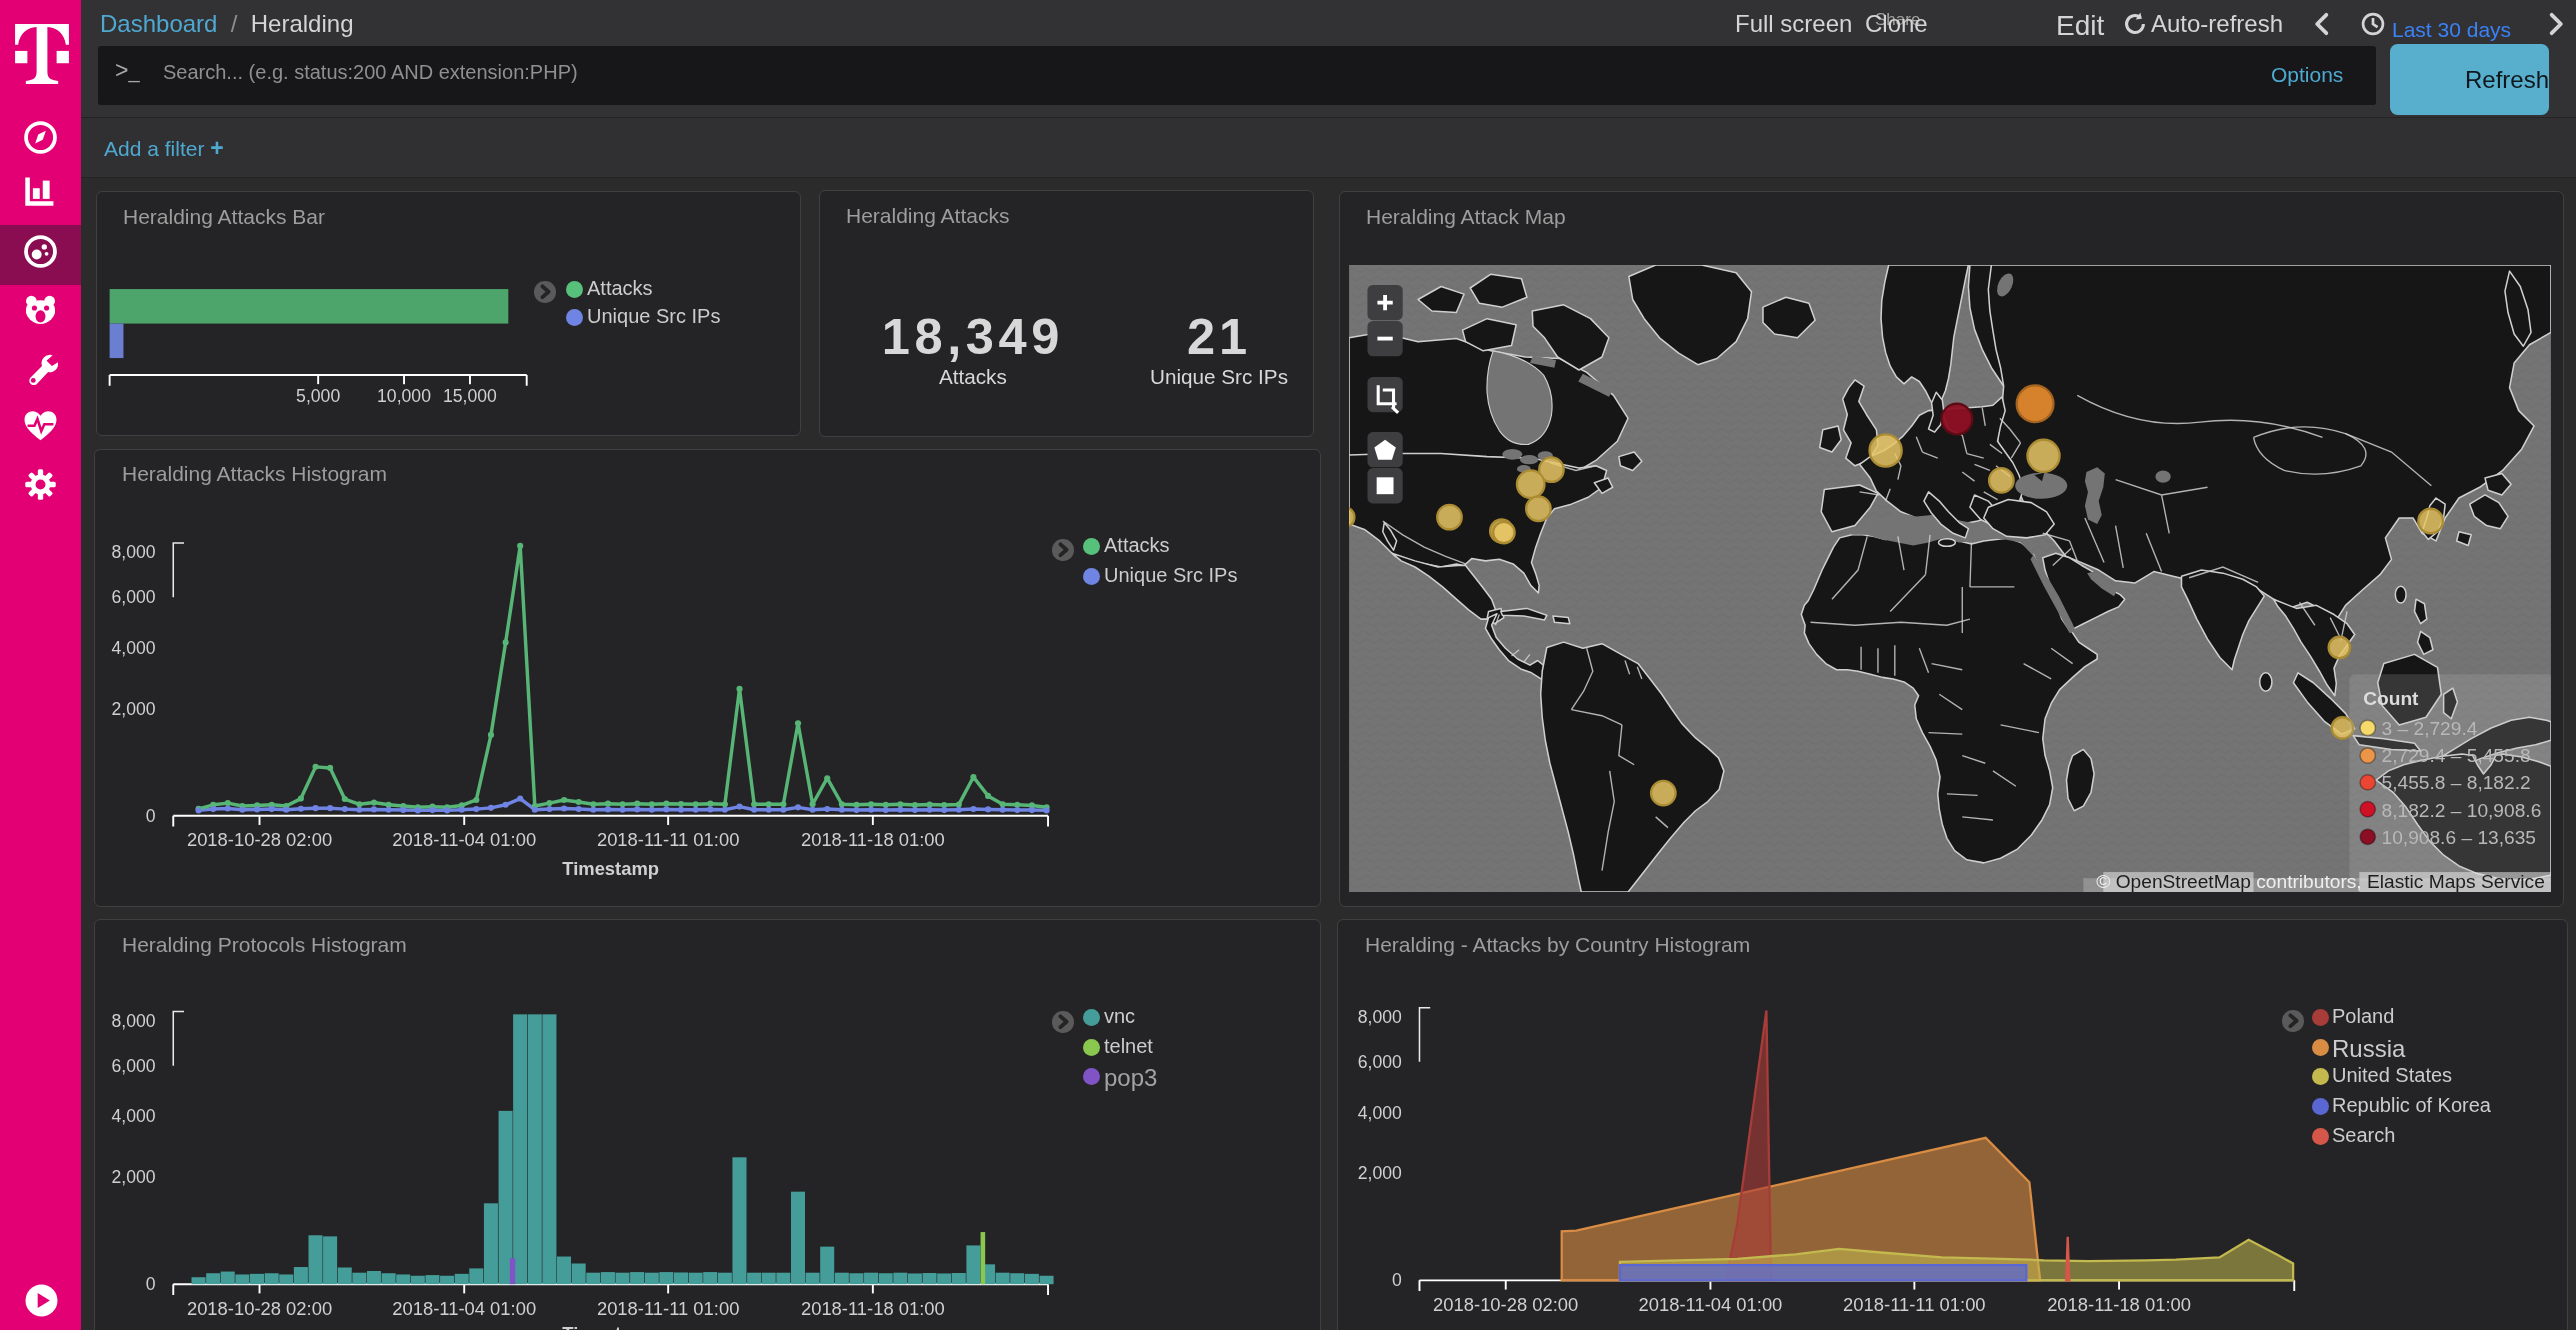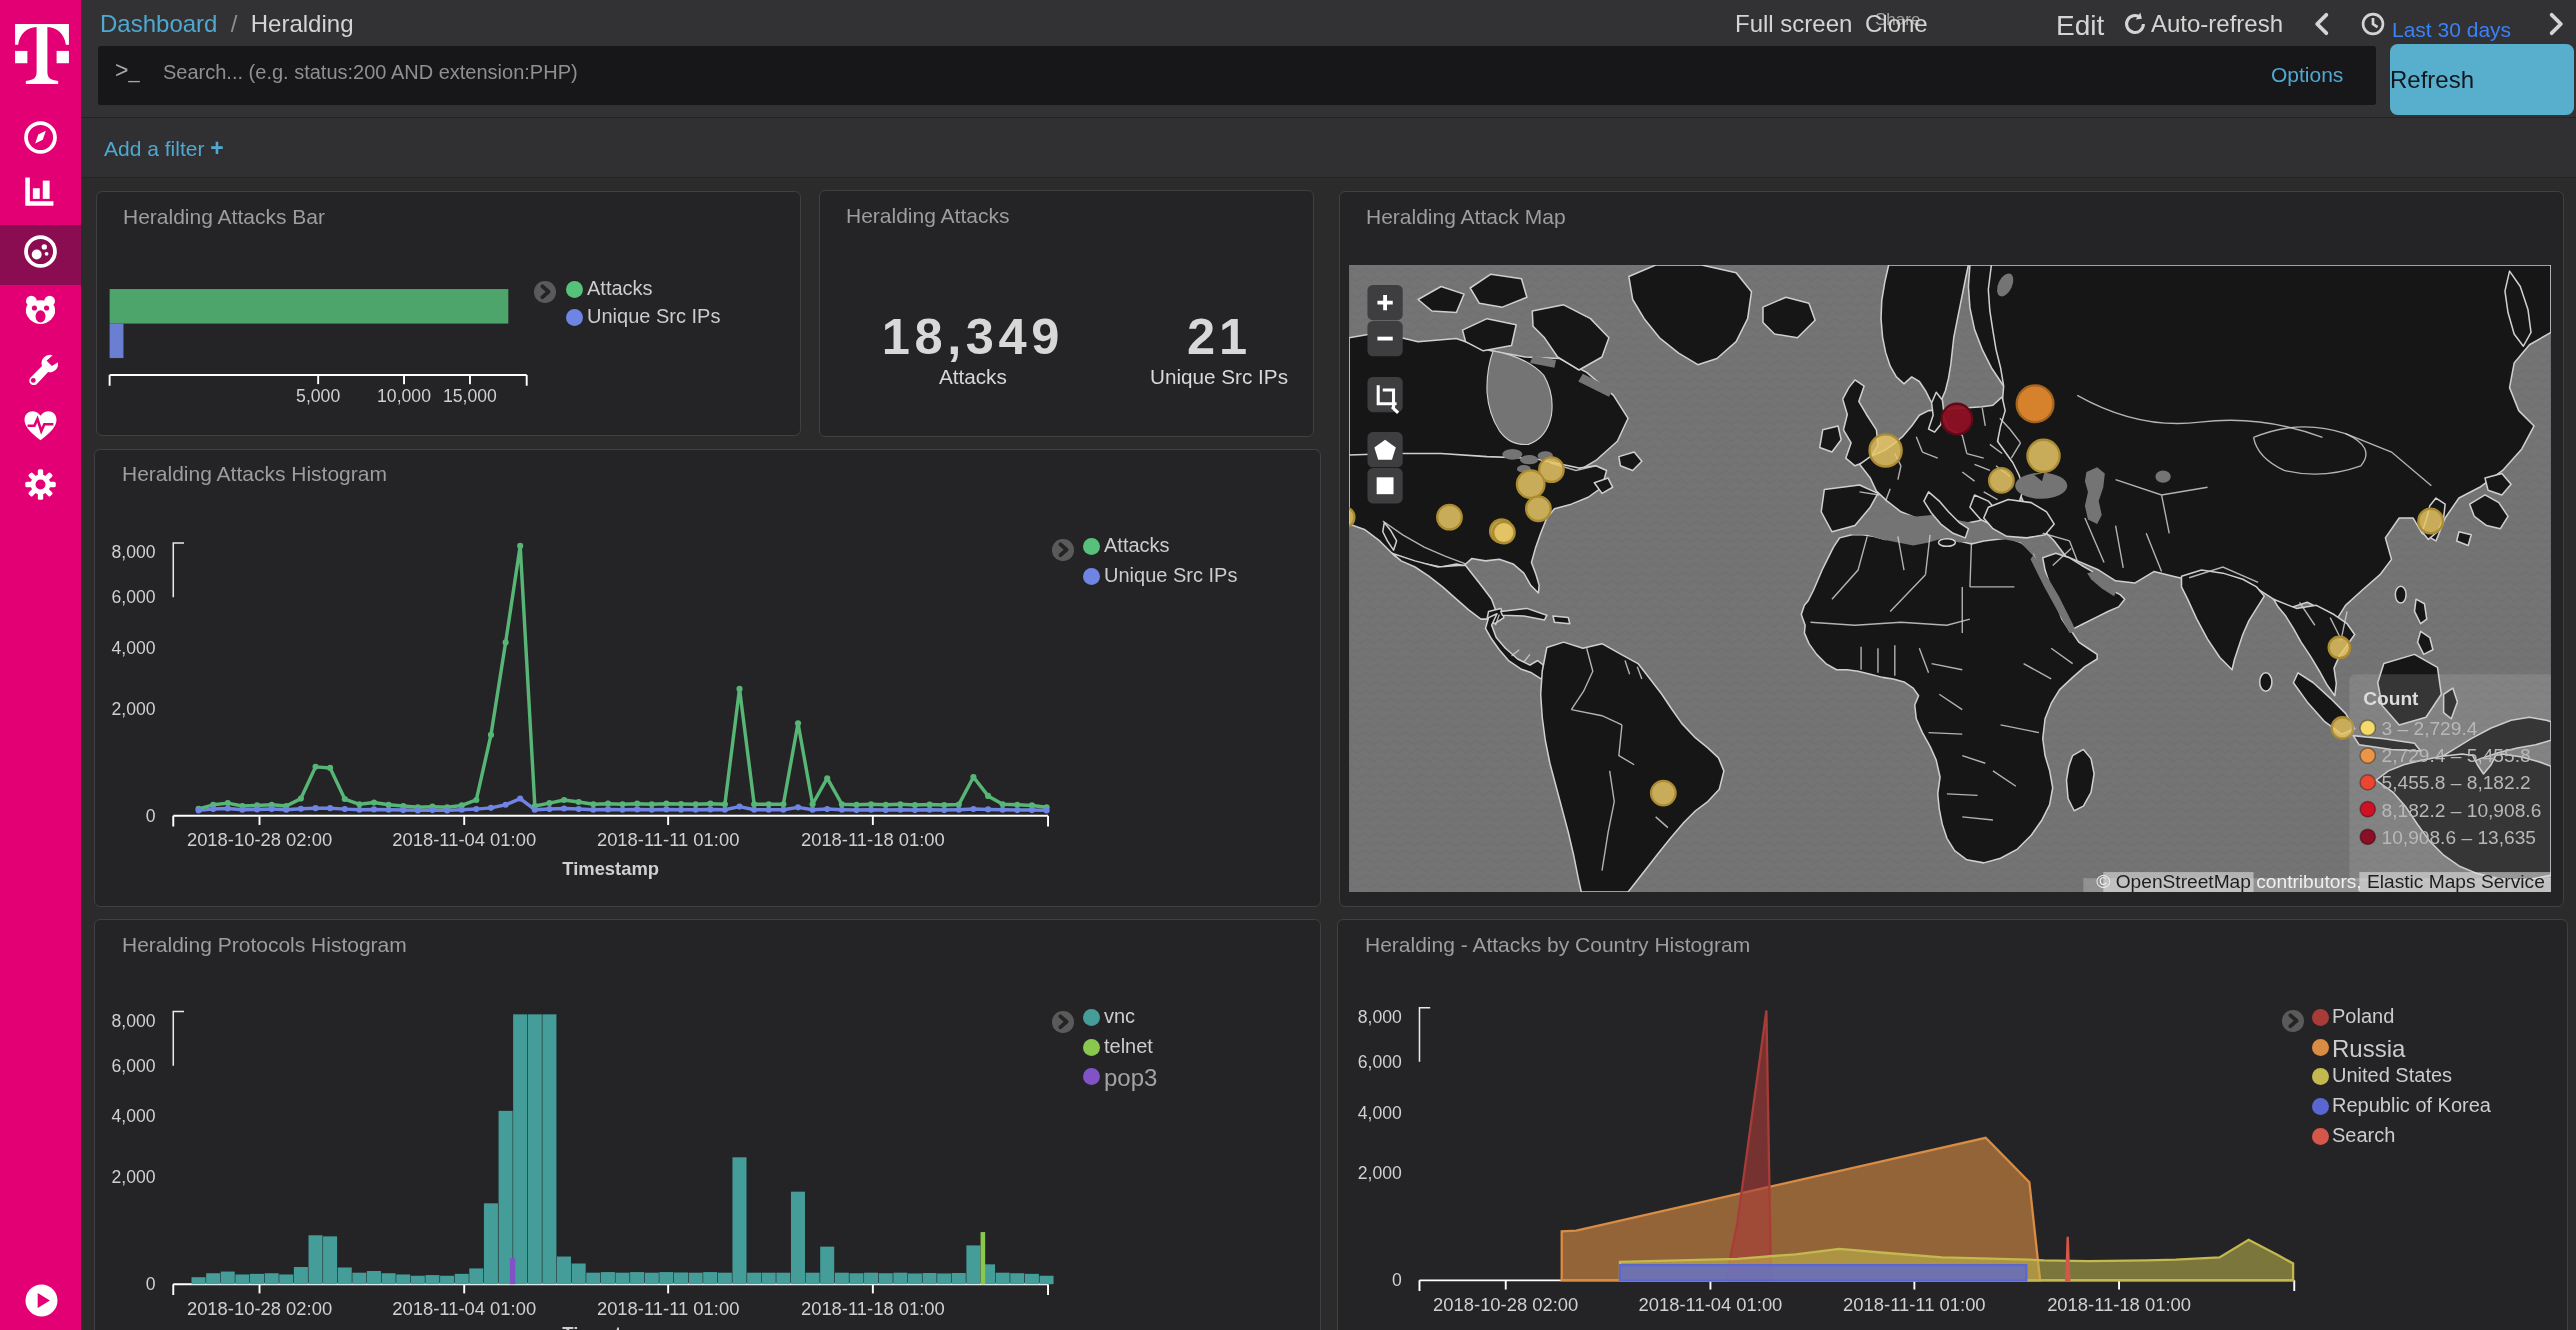--- a/index.html
+++ b/index.html
@@ -80,21 +80,21 @@
 <path d="M17,9 V17 L23,21" stroke="#d4d4d4" stroke-width="3.5" fill="none"></path>
   </svg>
 <div class="abs" style="left:2392px;top:18px;font-size:21px;color:#3b82f6">Last 30 days</div>
 <svg class="abs" style="left:2544px;top:10.7px" width="23" height="26" viewBox="0 0 30 34">
     <path d="M10,5 L22,17 L10,29" stroke="#d4d4d4" stroke-width="5" fill="none" stroke-linecap="round" stroke-linejoin="round"></path>
   </svg>
 <div class="abs" style="left:98px;top:46px;width:2278px;height:59px;background:#17171a;border-radius:3.1px"></div>
 <div class="abs" style="left:115px;top:57px;font-size:23px;color:#a8a8a8">&gt;<span style="font-size:20px">_</span></div>
 <div class="abs" style="left:163px;top:61px;font-size:20px;color:#8f8f8f">Search... (e.g. status:200 AND extension:PHP)</div>
 <div class="abs" style="left:2271px;top:63px;font-size:21px;color:#4fa8d0">Options</div>
-<div class="abs" style="left:2390px;top:44px;width:184px;height:71px;background:#57aecd;border-radius:7.7px;text-align:left;line-height:71px;font-size:24px;color:#10181d">Refresh</div>
+<div class="abs" style="left:2390px;top:44px;width:159px;height:71px;background:#57aecd;border-radius:7.7px;text-align:right;line-height:71px;font-size:24px;color:#10181d">Refresh</div>
 <div class="abs" style="left:104px;top:135px;font-size:21px;color:#4fa8d0">Add a filter <span style="font-weight:bold;font-size:23px">+</span></div>
 <div class="panel" style="left:96px;top:191px;width:705px;height:245px"></div>
 <div class="ptitle" style="left:123px;top:205px">Heralding Attacks Bar</div>
 <div class="panel" style="left:819px;top:190px;width:495px;height:247px"></div>
 <div class="ptitle" style="left:846px;top:204px">Heralding Attacks</div>
 <div class="panel" style="left:1339px;top:191px;width:1225px;height:716px"></div>
 <div class="ptitle" style="left:1366px;top:205px">Heralding Attack Map</div>
 <div class="panel" style="left:94px;top:449px;width:1227px;height:458px"></div>
 <div class="ptitle" style="left:122px;top:462px">Heralding Attacks Histogram</div>
 <div class="panel" style="left:94px;top:919px;width:1227px;height:460px"></div>

